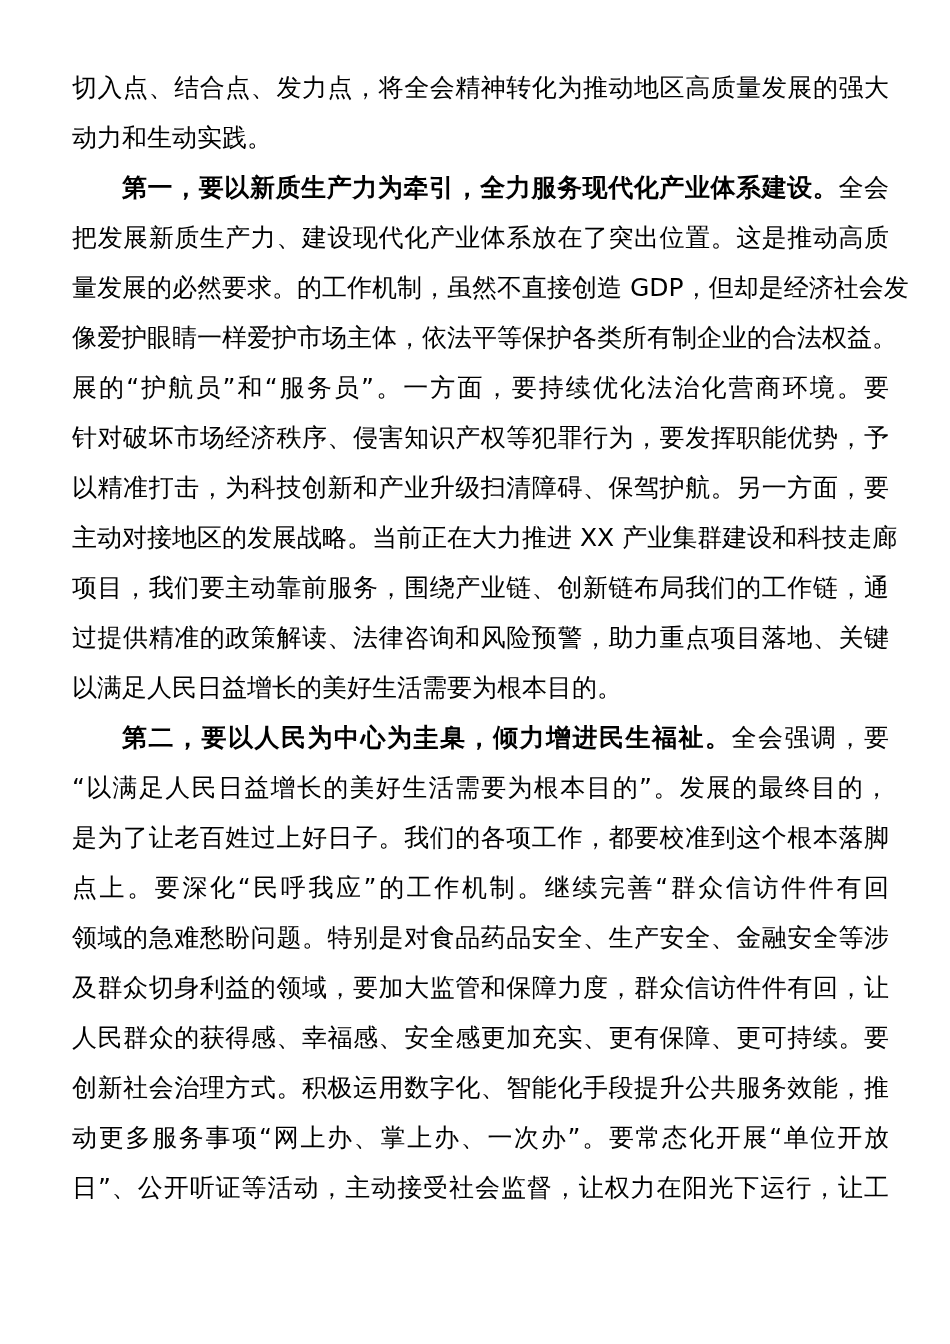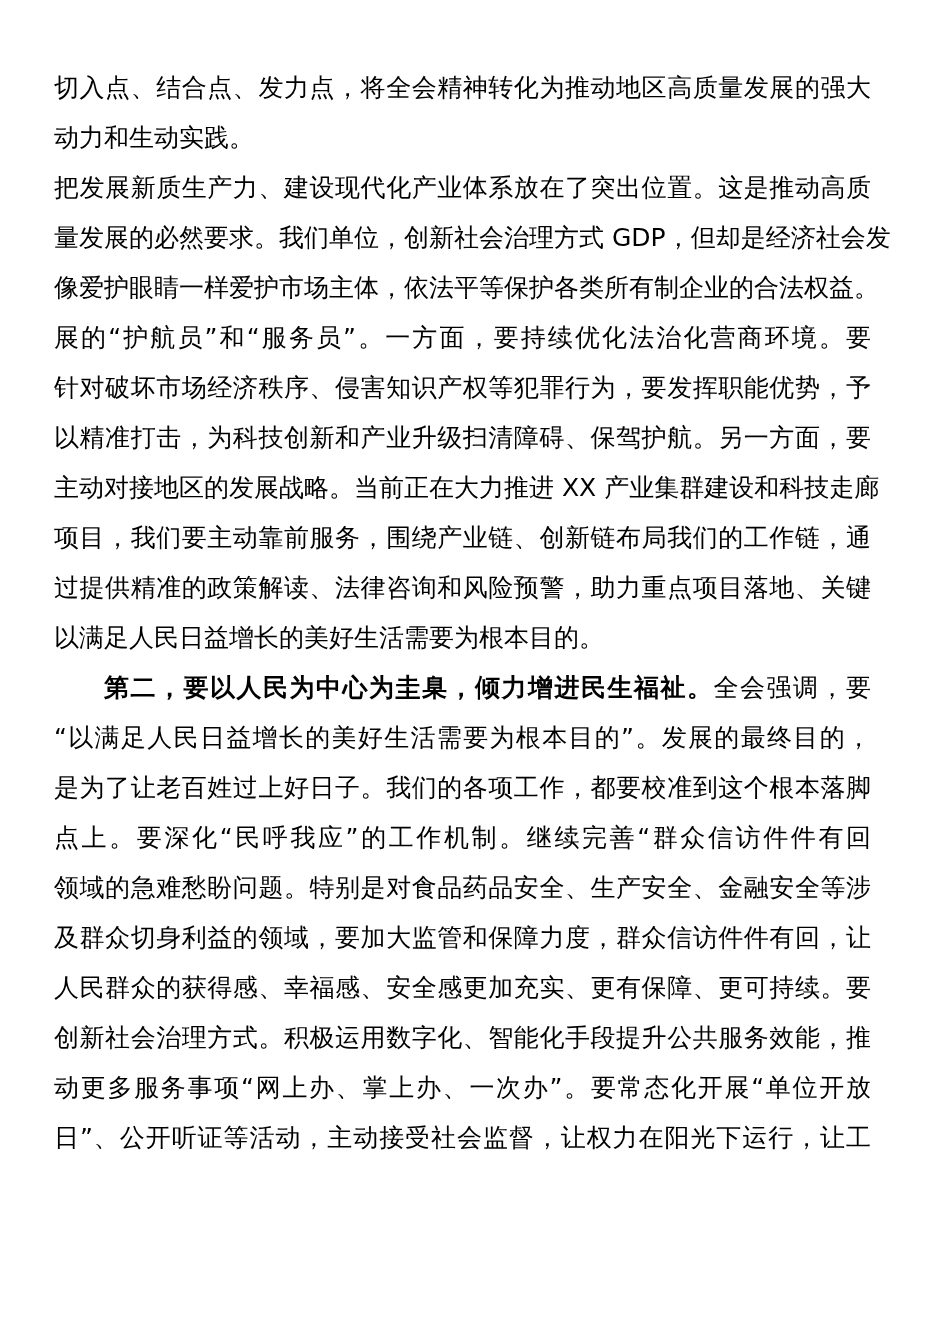--- a/index.html
+++ b/index.html
@@ -10,21 +10,21 @@
     body {
       width: 950px;
       height: 1344px;
       overflow: hidden;
       position: relative;
       font-family: "DejaVu Sans", "Liberation Sans", sans-serif;
       color: #000000;
     }
     .page {
       position: absolute;
-      left: 54px;
+      left: 72px;
       top: 63px;
       width: 817px;
     }
     .line {
       height: 50px;
       line-height: 50px;
       font-size: 25px;
       white-space: nowrap;
       overflow: visible;
       text-align: justify;
@@ -50,25 +50,28 @@
   <div>
     <div class="line">
       <span>切入点、结合点、发力点，将全会精神转化为推动地区高质量发展的强大</span>
     </div>
     <div class="line last">
       <span>动力和生动实践。</span>
     </div>
   </div>
 
   <div>
+    <div class="line indent">
+      <span class="bold">第一，要以新质生产力为牵引，全力服务现代化产业体系建设。</span><span>全会</span>
+    </div>
     <div class="line">
       <span>把发展新质生产力、建设现代化产业体系放在了突出位置。这是推动高质</span>
     </div>
     <div class="line">
-      <span>量发展的必然要求。我们单位，创新社会治理方式 GDP，但却是经济社会发</span>
+      <span>量发展的必然要求。的工作机制，虽然不直接创造 GDP，但却是经济社会发</span>
     </div>
     <div class="line">
       <span>像爱护眼睛一样爱护市场主体，依法平等保护各类所有制企业的合法权益。</span>
     </div>
     <div class="line">
       <span>展的“护航员”和“服务员”。一方面，要持续优化法治化营商环境。要</span>
     </div>
     <div class="line">
       <span>针对破坏市场经济秩序、侵害知识产权等犯罪行为，要发挥职能优势，予</span>
     </div>

